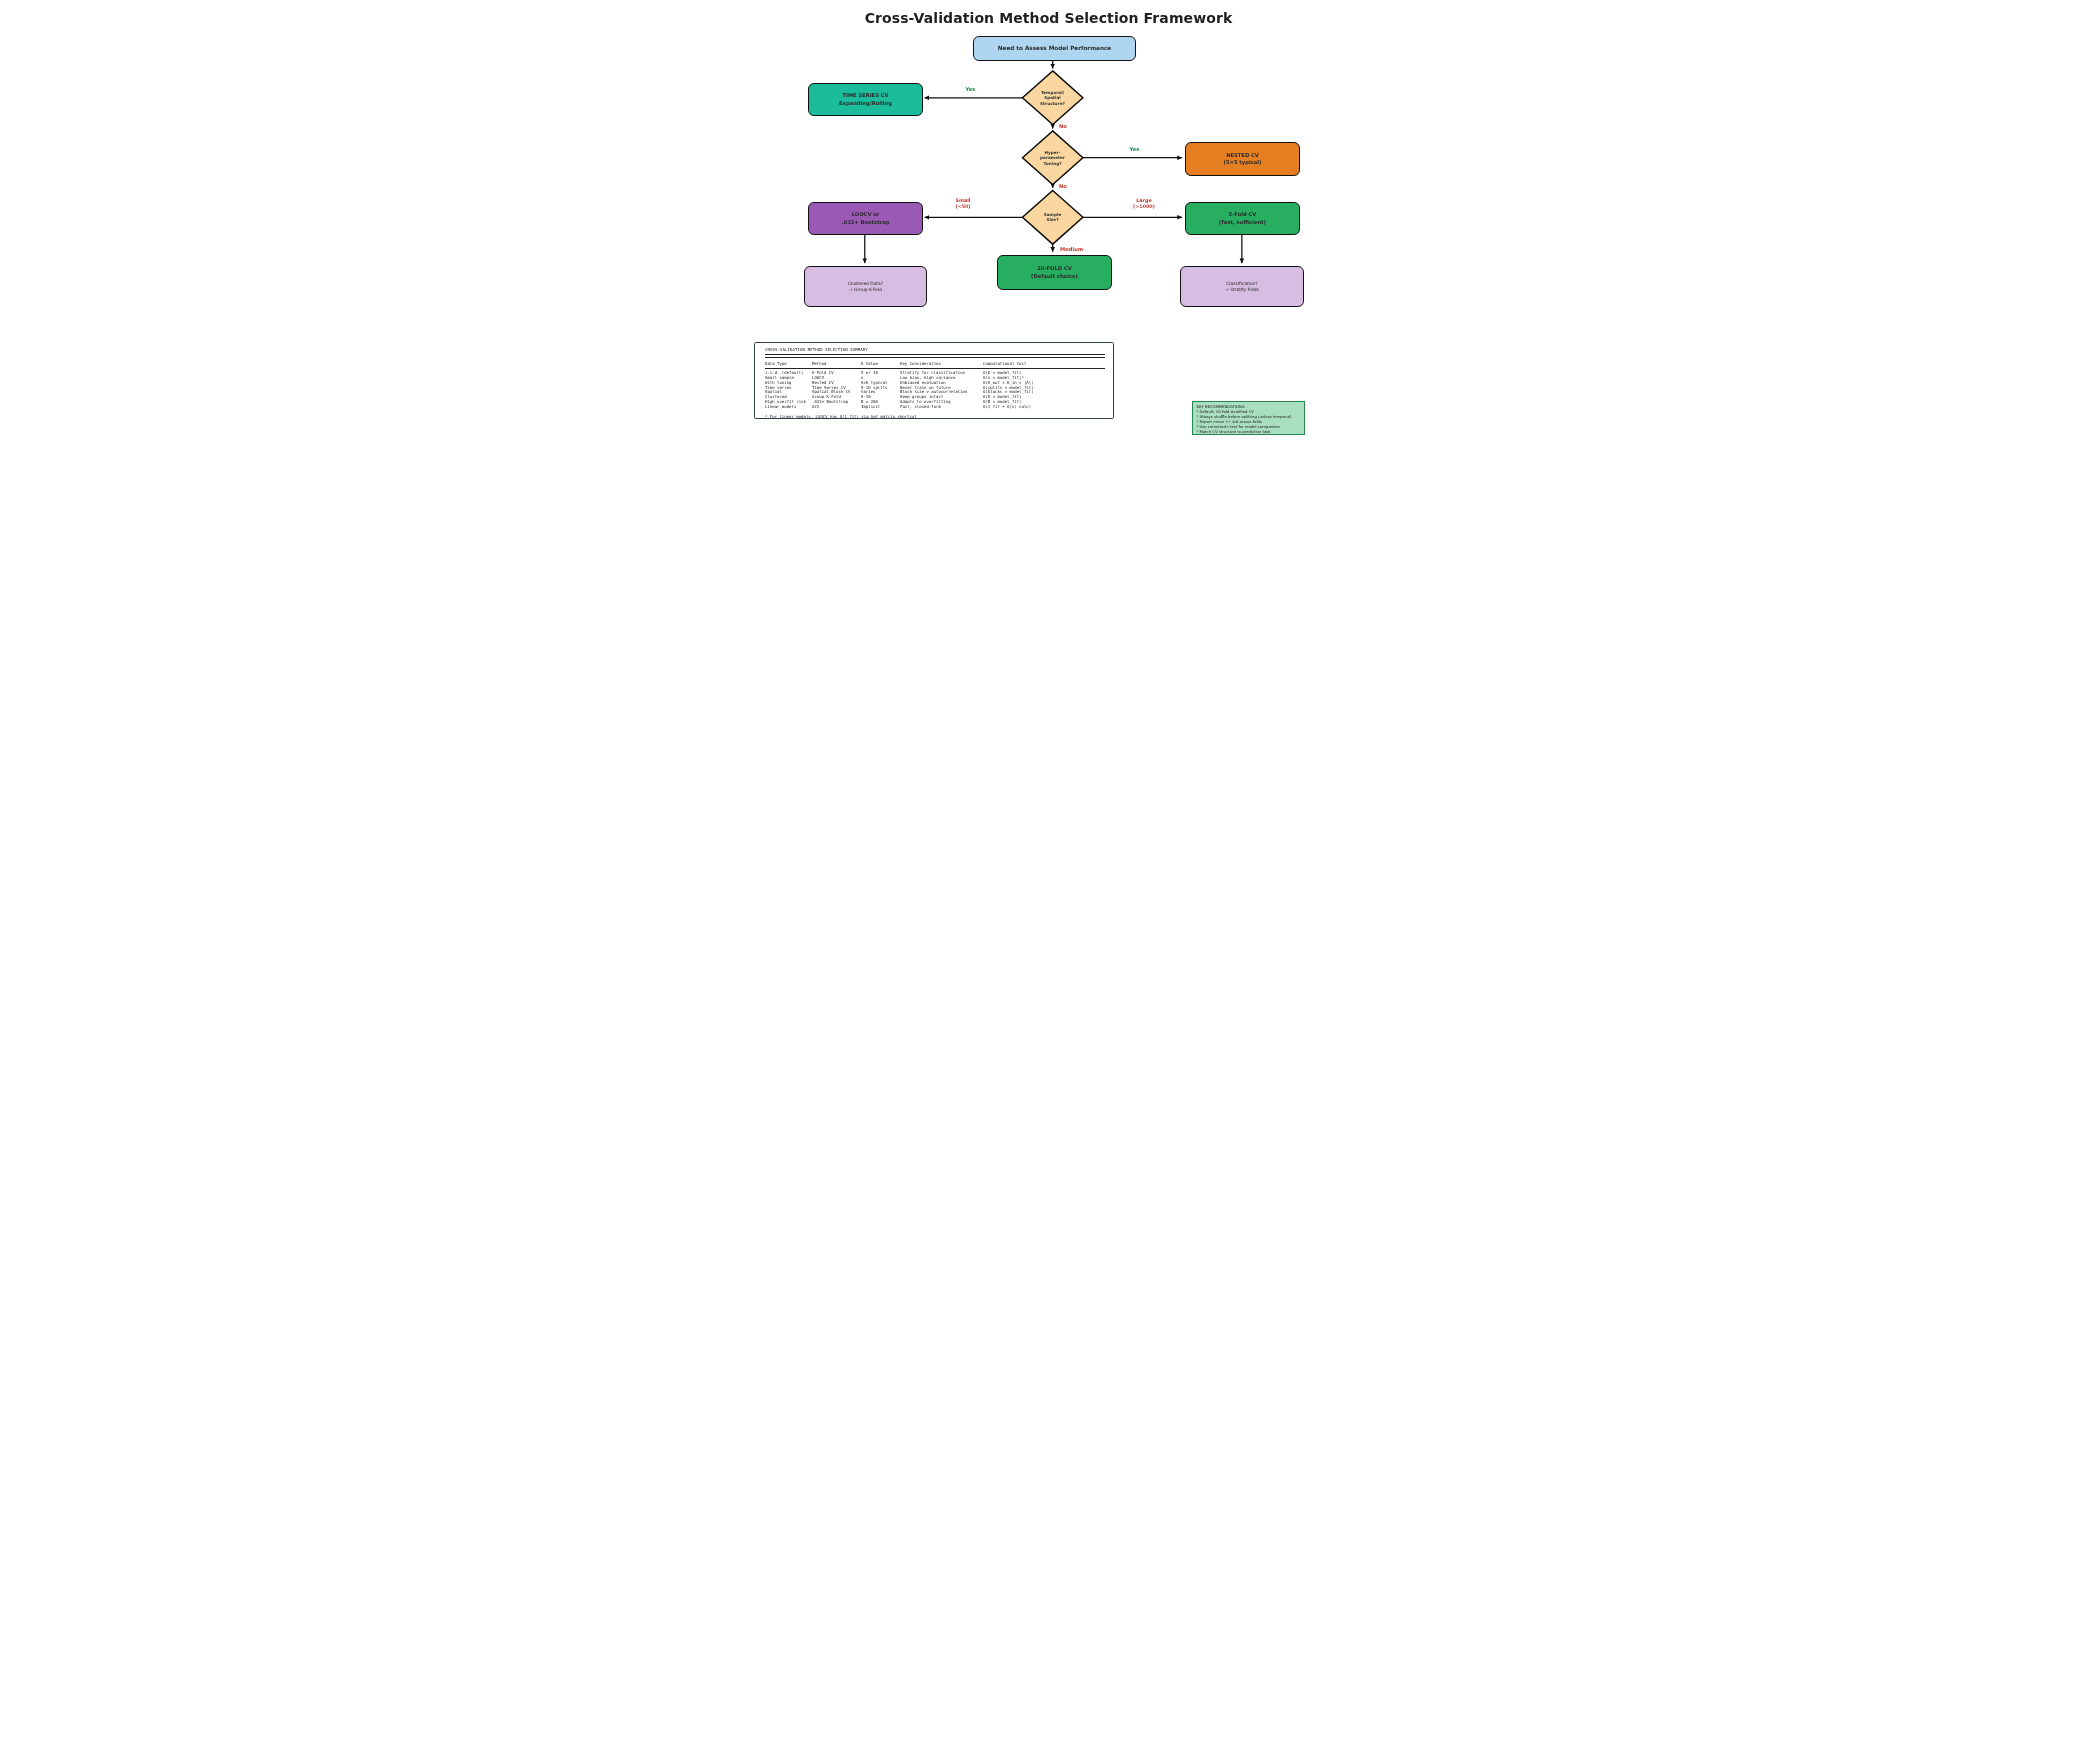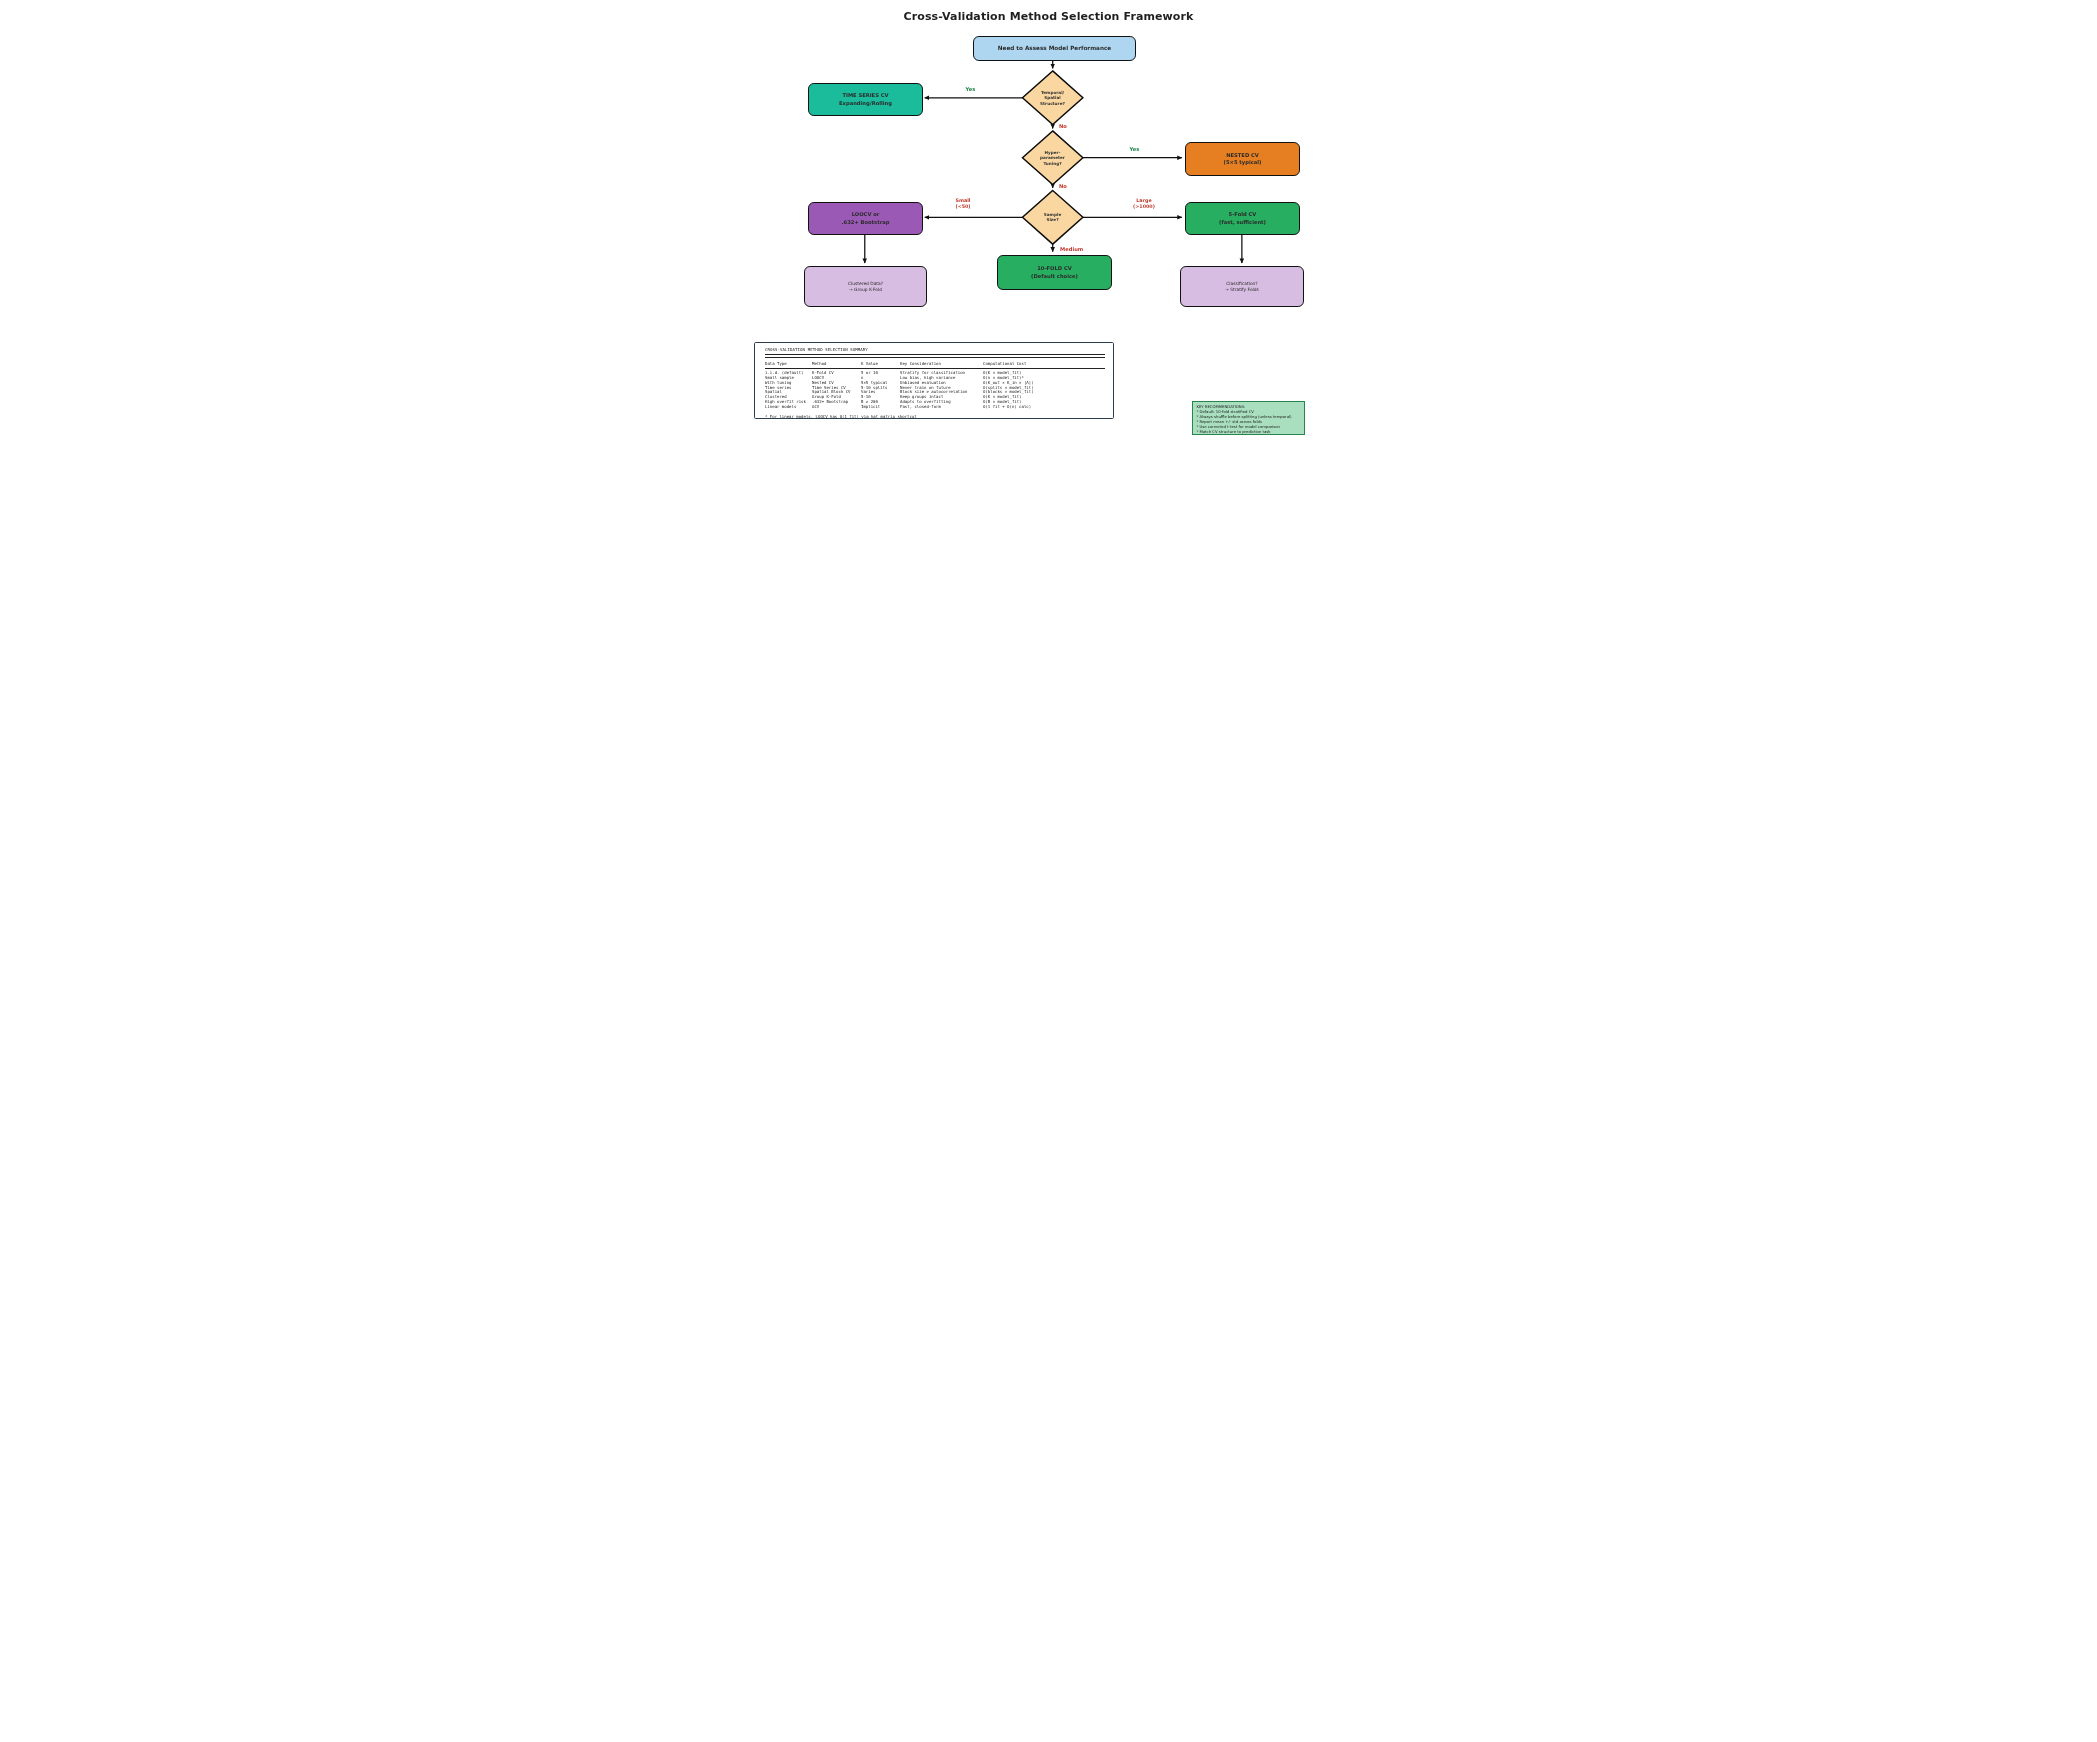--- a/index.html
+++ b/index.html
@@ -1,20 +1,20 @@
 <!DOCTYPE html>
 <html style="font-size:6.7px"><head>
 <meta charset="utf-8">
 <style>
   html,body{margin:0;padding:0;background:#ffffff;}
   body{font-family:"DejaVu Sans", sans-serif;color:#222;}
   #canvas{position:relative;width:625px;height:436px;margin:0 auto;background:#fff;overflow:hidden;}
   #flow-svg{position:absolute;left:0;top:0;width:625px;height:344px;}
   .page-title{position:absolute;left:0;top:10px;width:100%;text-align:center;
-    font-size:11px;font-weight:bold;color:#1f1f1f;letter-spacing:0.1px;}
+    font-size:14px;font-weight:bold;color:#1f1f1f;letter-spacing:0.1px;}
   .node{position:absolute;display:flex;align-items:center;justify-content:center;
     text-align:center;border:1.3px solid #111;border-radius:5.9px;
     font-weight:bold;white-space:pre-line;color:#2b2b2b;line-height:1.35;}
   .node.start{background:#AED6F1;font-size:5.7px;}
   .node.teal{background:#1ABC9C;font-size:5.2px;}
   .node.orange{background:#E67E22;font-size:5.2px;}
   .node.purple{background:#9B59B6;font-size:5.2px;}
   .node.green{background:#27AE60;font-size:5.2px;}
   .node.lav{background:#D7BDE2;font-weight:normal;font-size:4.4px;}
   .dlabel{position:absolute;display:flex;align-items:center;justify-content:center;

